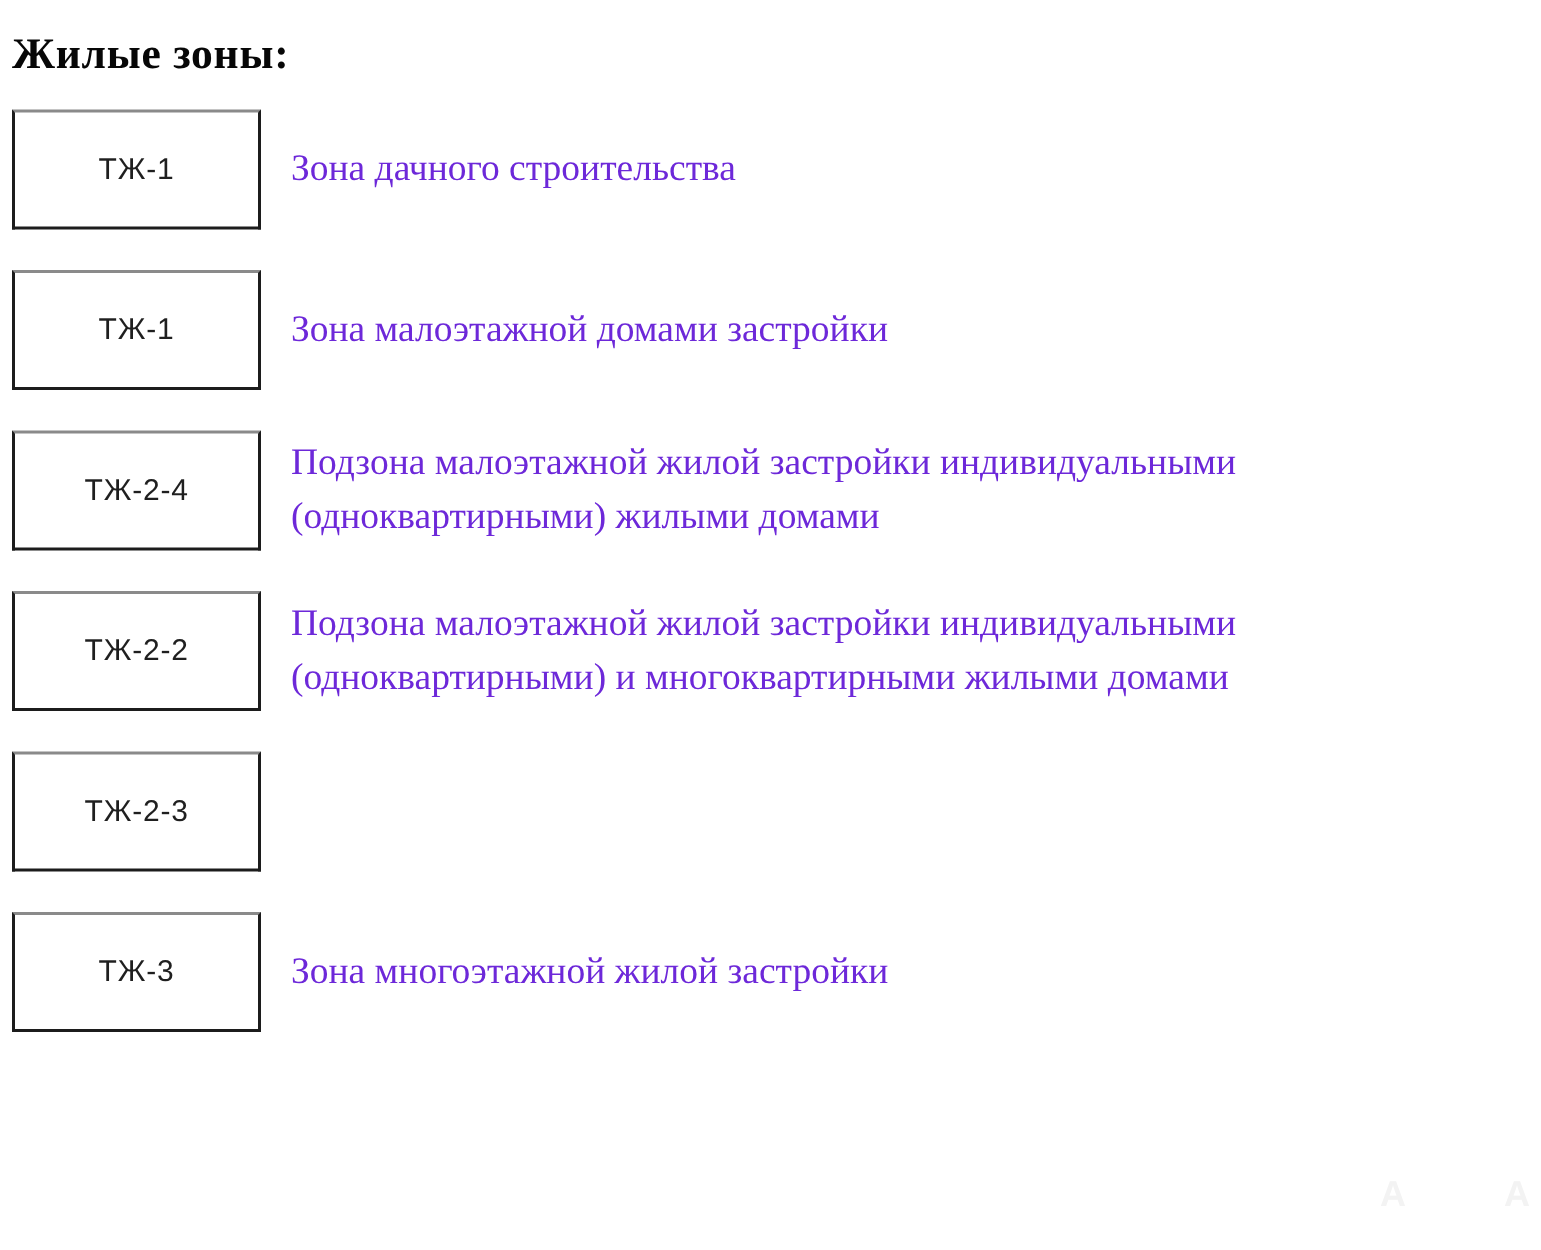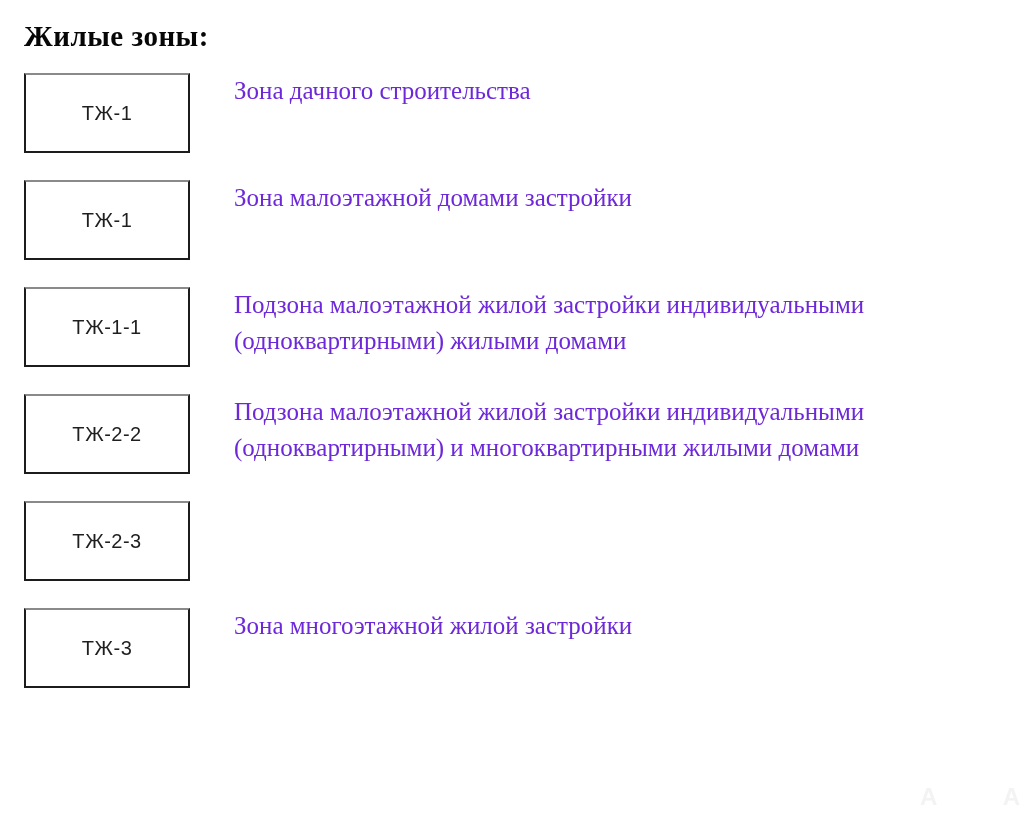--- a/index.html
+++ b/index.html
@@ -9,38 +9,38 @@
   }
   body {
     width: 1027px;
     height: 833px;
     position: relative;
     overflow: hidden;
     font-family: "Liberation Serif", serif;
     color: #000000;
   }
   .page {
-    padding: 20px 0 0 24px;
+    padding: 20px 0 0 8px;
   }
   .page-title {
     font-family: "Liberation Serif", serif;
     font-size: 29px;
     font-weight: bold;
     color: #070707;
     margin: 0 0 20px 0;
     letter-spacing: 0.5px;
   }
   .legend {
     display: flex;
     flex-direction: column;
   }
   .legend-row {
     display: flex;
+    align-items: center;
     margin-bottom: 27px;
-    gap: 24px;
   }
   .legend-row:last-child {
     margin-bottom: 0;
   }
   .zone-box {
     box-sizing: border-box;
     width: 166px;
     height: 80px;
     flex: 0 0 166px;
     border: 2px solid #1c1c1c;
@@ -95,21 +95,21 @@
 
   <div class="legend-row">
     <div class="zone-box">
       <span class="zone-code">ТЖ-1</span>
     </div>
     <div class="zone-desc">Зона малоэтажной домами застройки</div>
   </div>
 
   <div class="legend-row">
     <div class="zone-box">
-      <span class="zone-code">ТЖ-1-1</span>
+      <span class="zone-code">ТЖ-2-4</span>
     </div>
     <div class="zone-desc">Подзона малоэтажной жилой застройки индивидуальными
 (одноквартирными) жилыми домами</div>
   </div>
 
   <div class="legend-row">
     <div class="zone-box">
       <span class="zone-code">ТЖ-2-2</span>
     </div>
     <div class="zone-desc">Подзона малоэтажной жилой застройки индивидуальными

